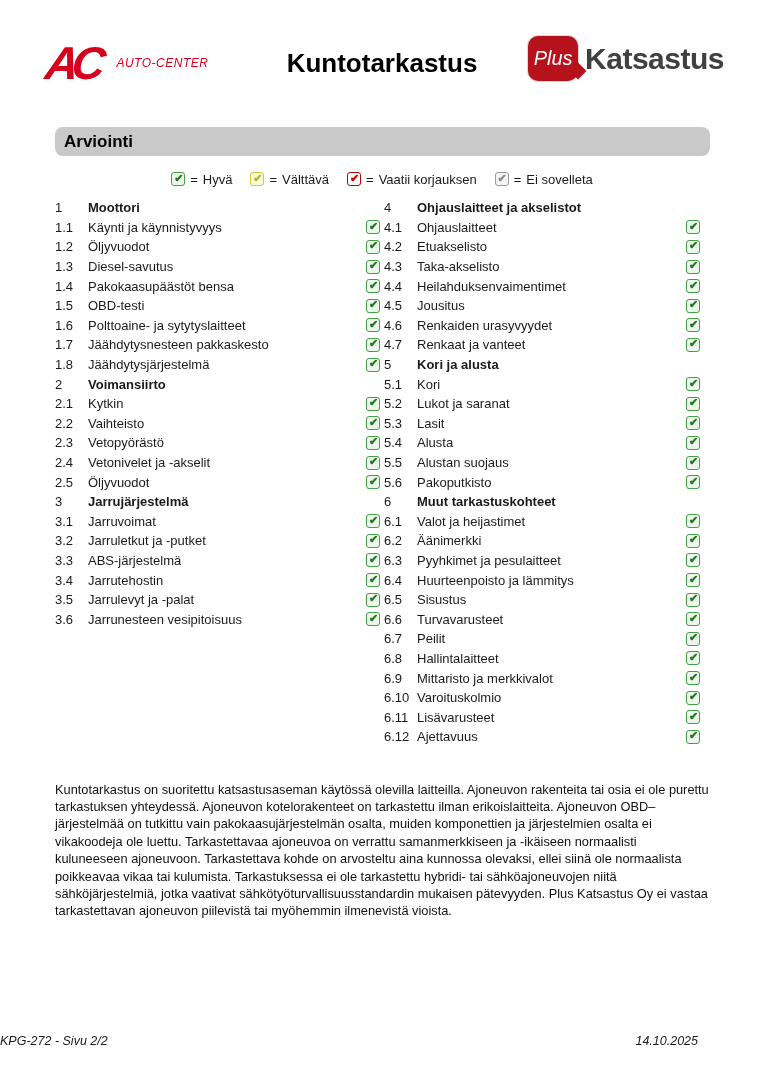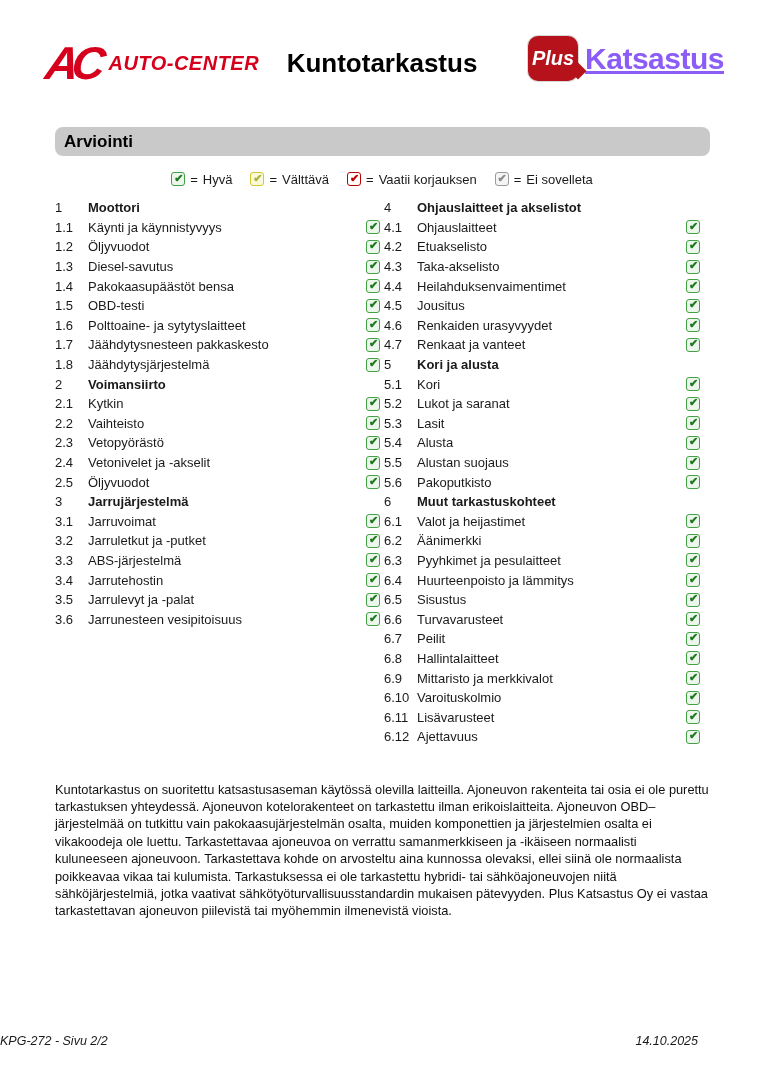--- a/index.html
+++ b/index.html
@@ -8,39 +8,39 @@
     font-family:"Liberation Sans", sans-serif;color:#1a1a1a;overflow:hidden;
   }
   
   .header{position:relative;height:127px;}
   .ac-logo{position:absolute;left:46px;top:40px;display:flex;align-items:center;}
   .ac-mark{
     font-style:italic;font-weight:800;font-size:46px;line-height:46px;
     letter-spacing:-7px;transform:skewX(-8deg);padding-right:10px;
   }
   .ac-name{
-    font-style:italic;font-weight:700;font-size:20px;letter-spacing:.5px;
-    margin-left:0;text-transform:uppercase;
+    font-style:italic;font-weight:400;font-size:12px;letter-spacing:.5px;
+    margin-left:8px;text-transform:uppercase;
   }
   .page-title{
     position:absolute;left:0;right:0;top:48px;text-align:center;
     font-size:26px;font-weight:bold;color:#000;
   }
   .plus-logo{position:absolute;right:40px;top:36px;display:flex;align-items:center;}
   .plus-badge{
     position:relative;width:50px;height:45px;border-radius:10px;
     display:flex;align-items:center;justify-content:center;
     box-shadow:0 0 0 1px rgba(0,0,0,.15);
   }
   .plus-badge .tail{
     position:absolute;right:-6px;bottom:4px;width:12px;height:12px;
     transform:rotate(45deg);
   }
   .plus-badge .plus-word{
-    position:relative;z-index:2;color:#fff;font-style:italic;font-weight:bold;font-size:20px;
+    position:relative;z-index:2;color:#fff;font-style:italic;font-weight:normal;font-size:20px;
   }
   .plus-name{font-weight:bold;font-size:30px;margin-left:7px;letter-spacing:-0.5px;}
   
   .section-bar{
     margin:0 54px 0 55px;height:29px;background:#c9c9c9;
     font-size:17px;font-weight:bold;line-height:29px;padding-left:9px;color:#000;
   }
   
   .legend{
     margin-top:13px;display:flex;justify-content:center;align-items:center;gap:18px;height:20px;
@@ -78,21 +78,21 @@
   <div class="ac-logo">
     <span class="ac-mark" style="color: rgb(214, 0, 28);">AC</span>
     <span class="ac-name" style="color: rgb(214, 0, 28);">Auto-Center</span>
   </div>
   <div class="page-title">Kuntotarkastus</div>
   <div class="plus-logo">
     <span class="plus-badge" style="background: rgb(181, 18, 27);">
       <span class="tail" style="background: rgb(181, 18, 27);"></span>
       <span class="plus-word">Plus</span>
     </span>
-    <span class="plus-name" style="color: #8b5cf6; text-decoration: underline;">Katsastus</span>
+    <span class="plus-name" style="color: #404040;">Katsastus</span>
   </div>
 </div>
 
 <div class="section-bar" style="background: rgb(201, 201, 201); border-radius: 8px;">Arviointi</div>
 
 <div class="legend">
     <span class="legend-item">
       <span class="check" style="border: 1.4px solid rgb(68, 160, 68); background: rgb(236, 246, 236); color: rgb(30, 122, 30);">
         <span>✔</span>
       </span>

